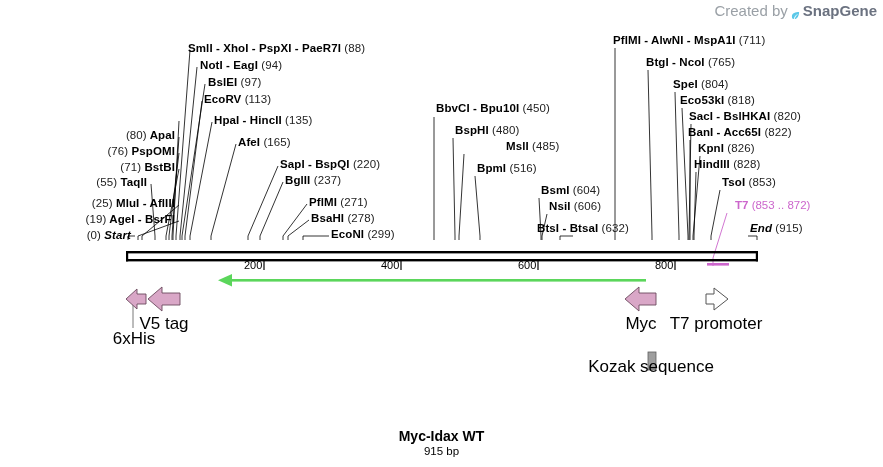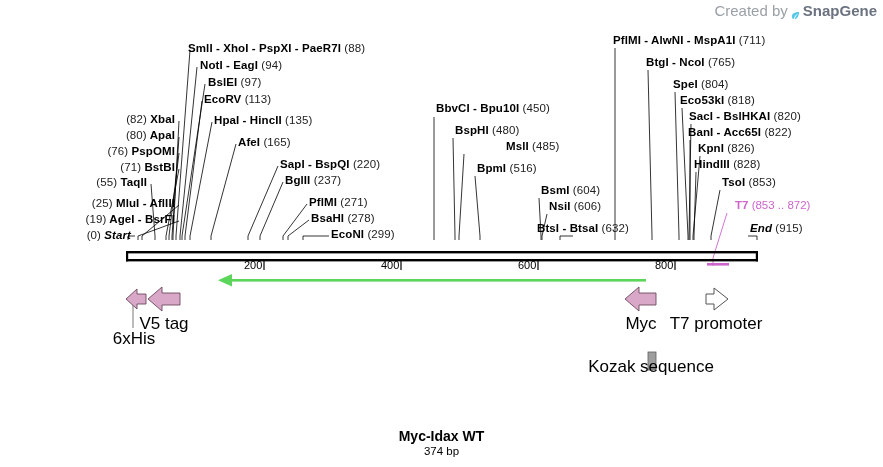--- a/index.html
+++ b/index.html
@@ -250,24 +250,20 @@
   </div>
   <div class="abs enz" style="left:311px; top:212px;">
     <span>BsaHI</span>
     <span class="pos">(278)</span>
   </div>
   <div class="abs enz" style="left:331px; top:228px;">
     <span>EcoNI</span>
     <span class="pos">(299)</span>
   </div>
 
-  <div class="abs enz right" style="left:0px; width:175px; top:113px;">
-    <span class="pos">(82)</span>
-    <span>XbaI</span>
-  </div>
   <div class="abs enz right" style="left:0px; width:175px; top:129px;">
     <span class="pos">(80)</span>
     <span>ApaI</span>
   </div>
   <div class="abs enz right" style="left:0px; width:175px; top:145px;">
     <span class="pos">(76)</span>
     <span>PspOMI</span>
   </div>
   <div class="abs enz right" style="left:0px; width:175px; top:161px;">
     <span class="pos">(71)</span>
@@ -365,15 +361,15 @@
     <span class="pos">(853 .. 872)</span>
   </div>
 
   <div class="abs feat-label" style="left:124px; top:314px; width:80px;">V5 tag</div>
   <div class="abs feat-label" style="left:106px; top:329px; width:56px;">6xHis</div>
   <div class="abs feat-label" style="left:614px; top:314px; width:54px;">Myc</div>
   <div class="abs feat-label" style="left:666px; top:314px; width:100px;">T7 promoter</div>
   <div class="abs feat-label" style="left:580px; top:357px; width:142px;text-align:center;">Kozak sequence</div>
 
   <div class="abs" id="title">Myc-Idax WT</div>
-  <div class="abs" id="subtitle">374 bp</div>
+  <div class="abs" id="subtitle">915 bp</div>
 
 </div>
 
 </body></html>

